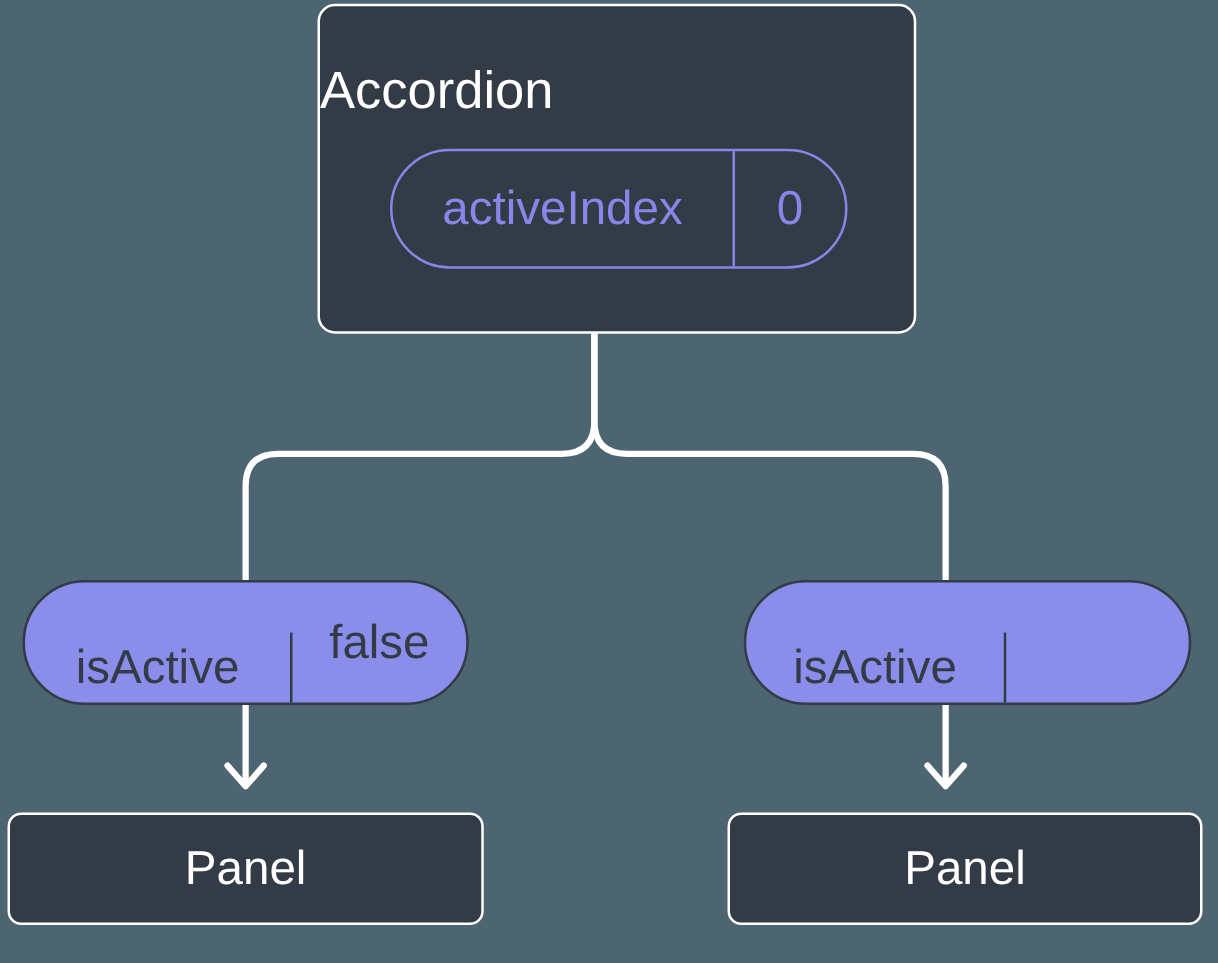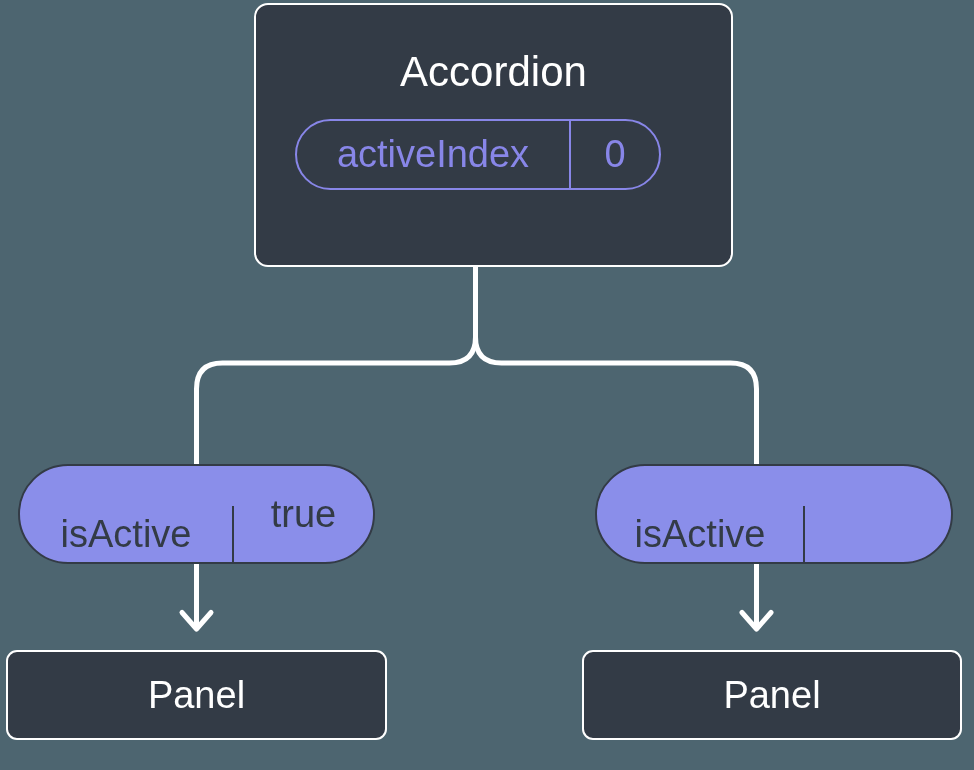--- a/index.html
+++ b/index.html
@@ -37,30 +37,30 @@
   }
   .root-box {
     left: 254px; top: 3px;
     width: 479px; height: 264px;
     border-radius: 14px;
   }
   .root-title {
     position: absolute;
     left: 0; top: 46px;
     width: 100%;
-    text-align: center;
+    text-align: left;
     color: #FFFFFF;
     font-size: 42px;
     font-weight: 500;
     line-height: 42px;
   }
   .state-pill {
     position: absolute;
-    left: 39px; top: 114px;
-    width: 366px; height: 71px;
+    left: 56px; top: 114px;
+    width: 366px; height: 96px;
     border: 2px solid #8886E8;
     border-radius: 50px;
     box-sizing: border-box;
     display: flex;
     align-items: stretch;
     color: #8886E8;
     font-size: 38px;
   }
   .state-pill .pill-key {
     width: 272px;
@@ -135,21 +135,21 @@
   <div class="node-box root-box">
     <div class="root-title">Accordion</div>
     <div class="state-pill">
       <span class="pill-key">activeIndex</span>
       <span class="pill-val">0</span>
     </div>
   </div>
 
   <div class="prop-pill left">
     <span class="pill-key">isActive</span>
-    <span class="pill-val">true</span>
+    <span class="pill-val">false</span>
   </div>
 
   <div class="prop-pill right">
     <span class="pill-key">isActive</span>
   </div>
 
   <div class="node-box panel-box left">
     <span>Panel</span>
   </div>
 

